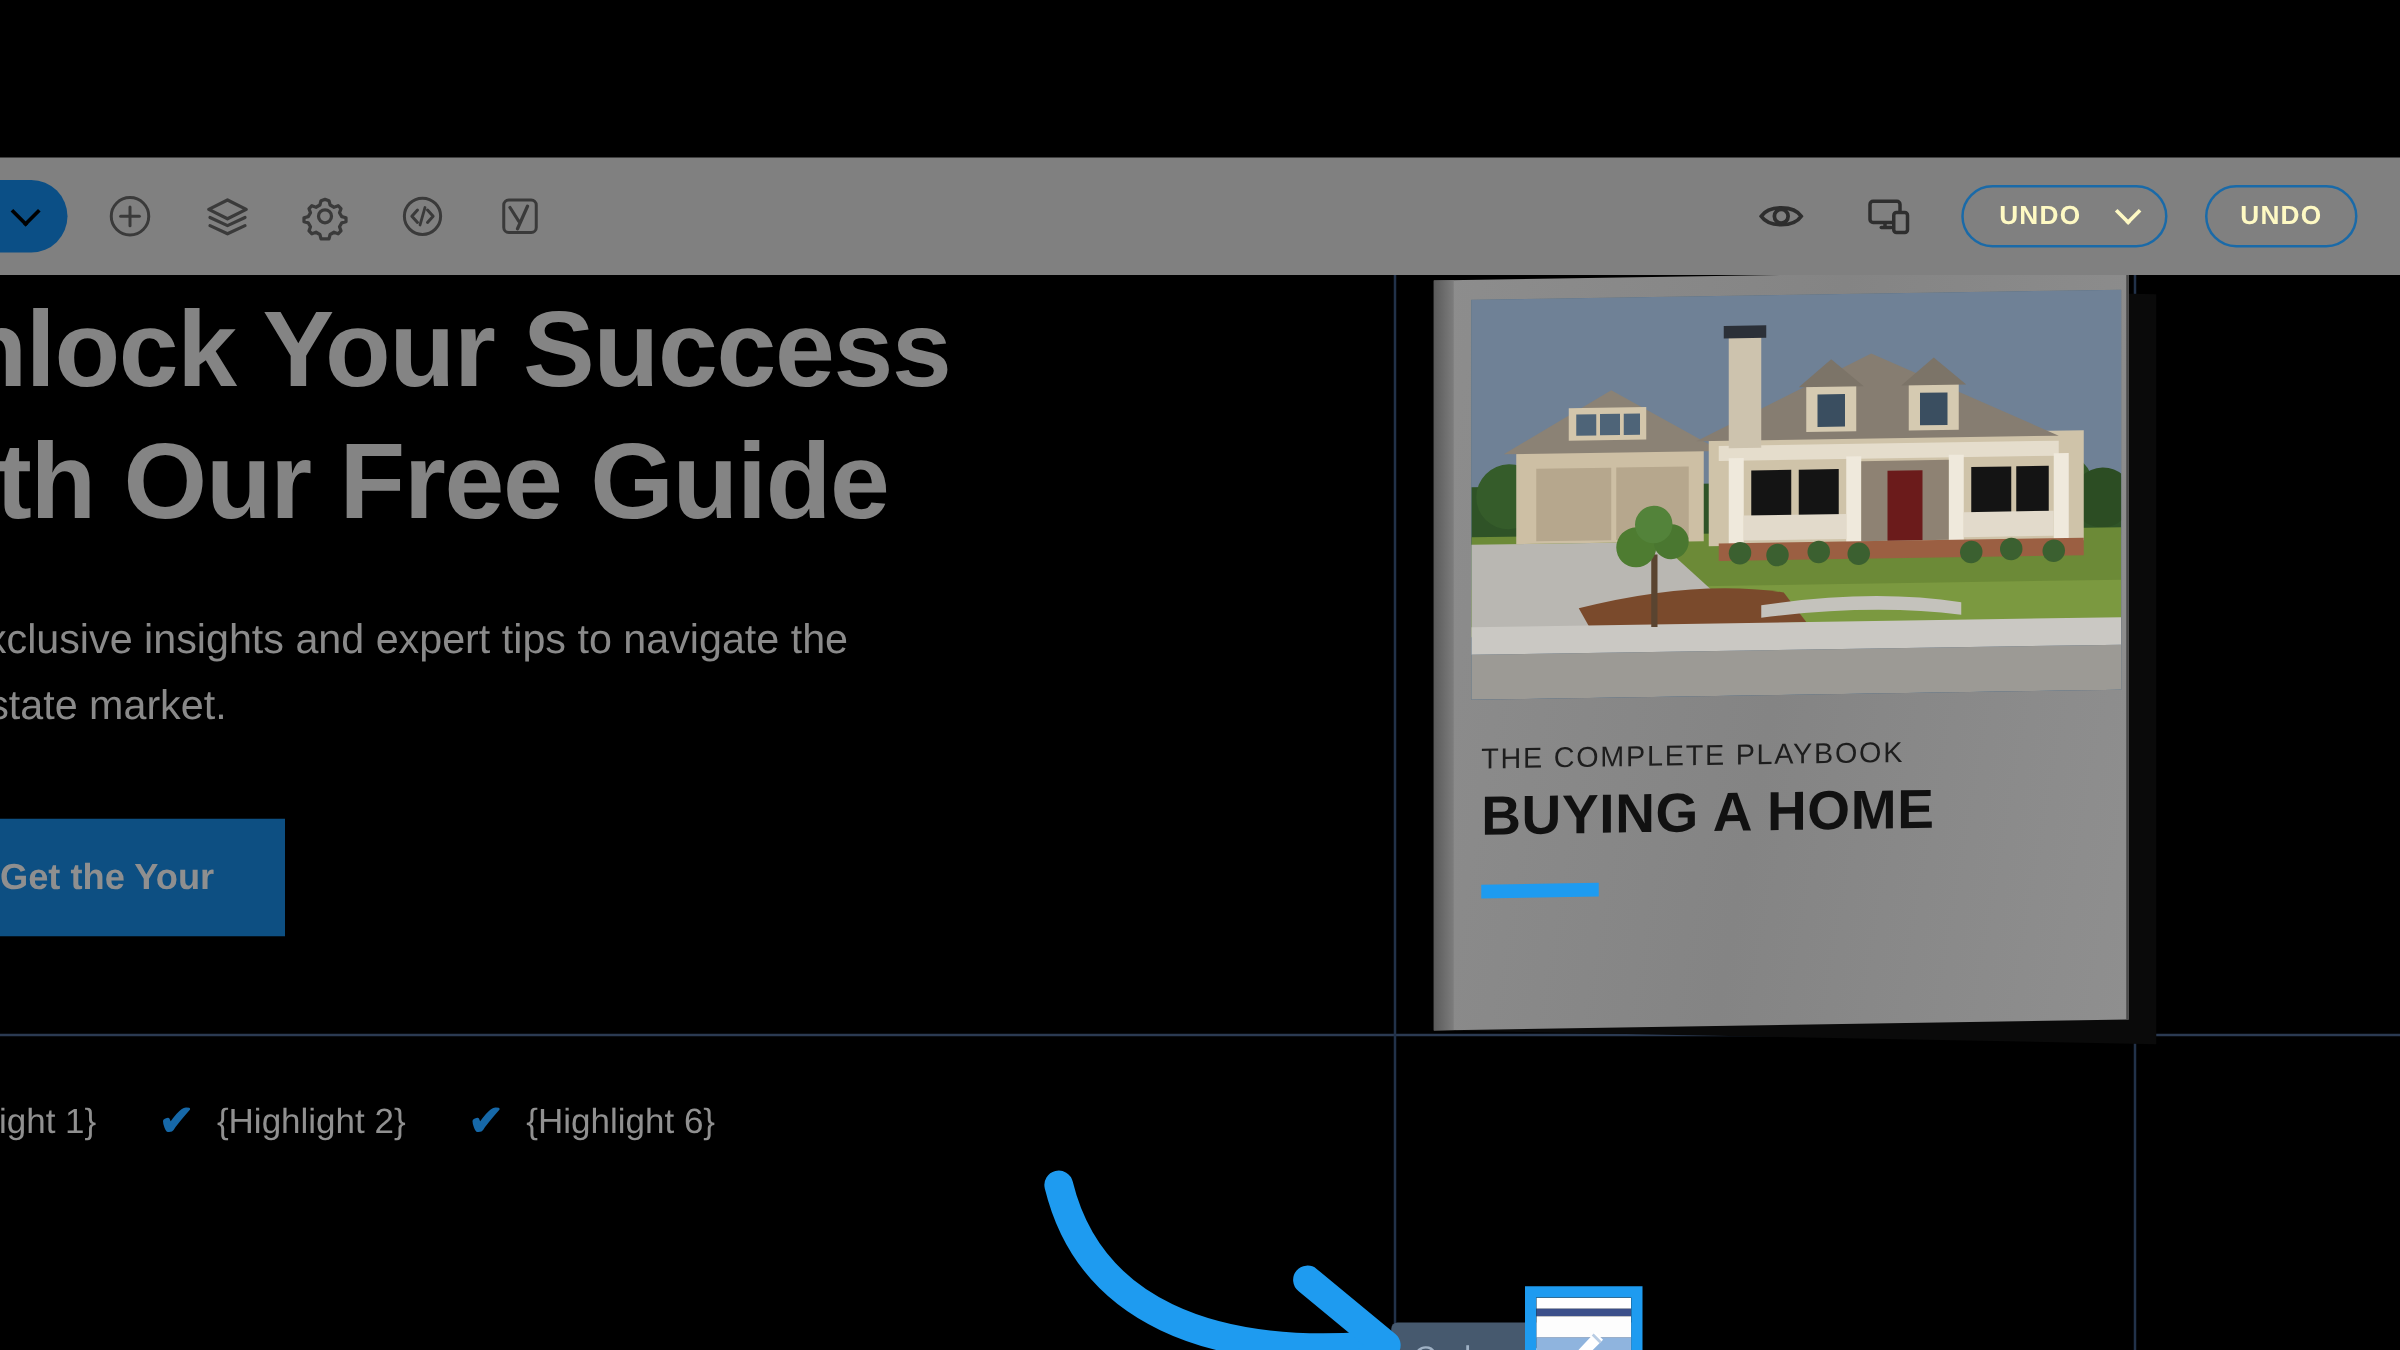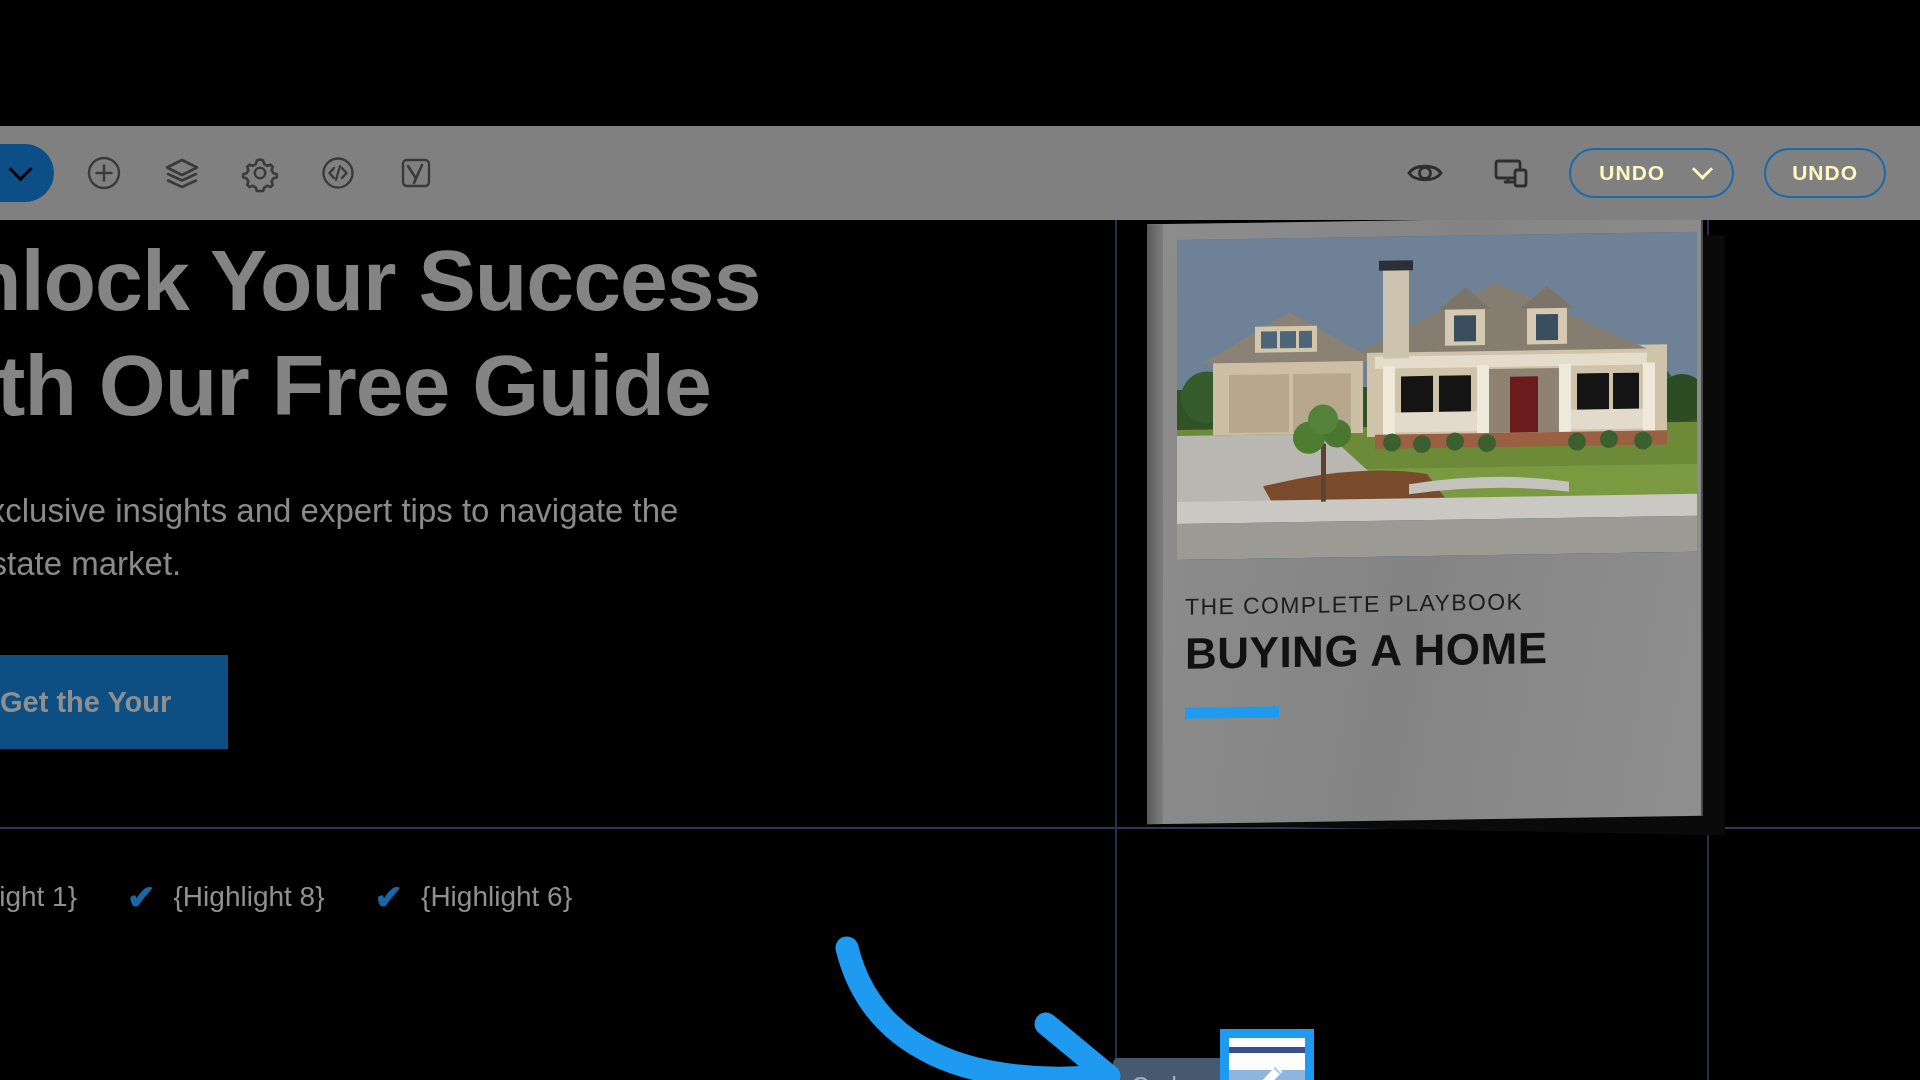--- a/index.html
+++ b/index.html
@@ -445,21 +445,21 @@
 
     <div class="guide-h" style="top:607px;"></div>
 
     <div class="highlights-row">
       <div class="highlight-item">
         <span class="check-mark"></span>
         <span>{Highlight 1}</span>
       </div>
       <div class="highlight-item">
         <span class="check-mark">✔</span>
-        <span>{Highlight 8}</span>
+        <span>{Highlight 2}</span>
       </div>
       <div class="highlight-item">
         <span class="check-mark">✔</span>
         <span>{Highlight 6}</span>
       </div>
     </div>
 
     <div class="guide-v" style="left:1115px; top:0px; height:860px;"></div>
     <div class="guide-v" style="left:1707px; top:0px; height:860px;"></div>
 

